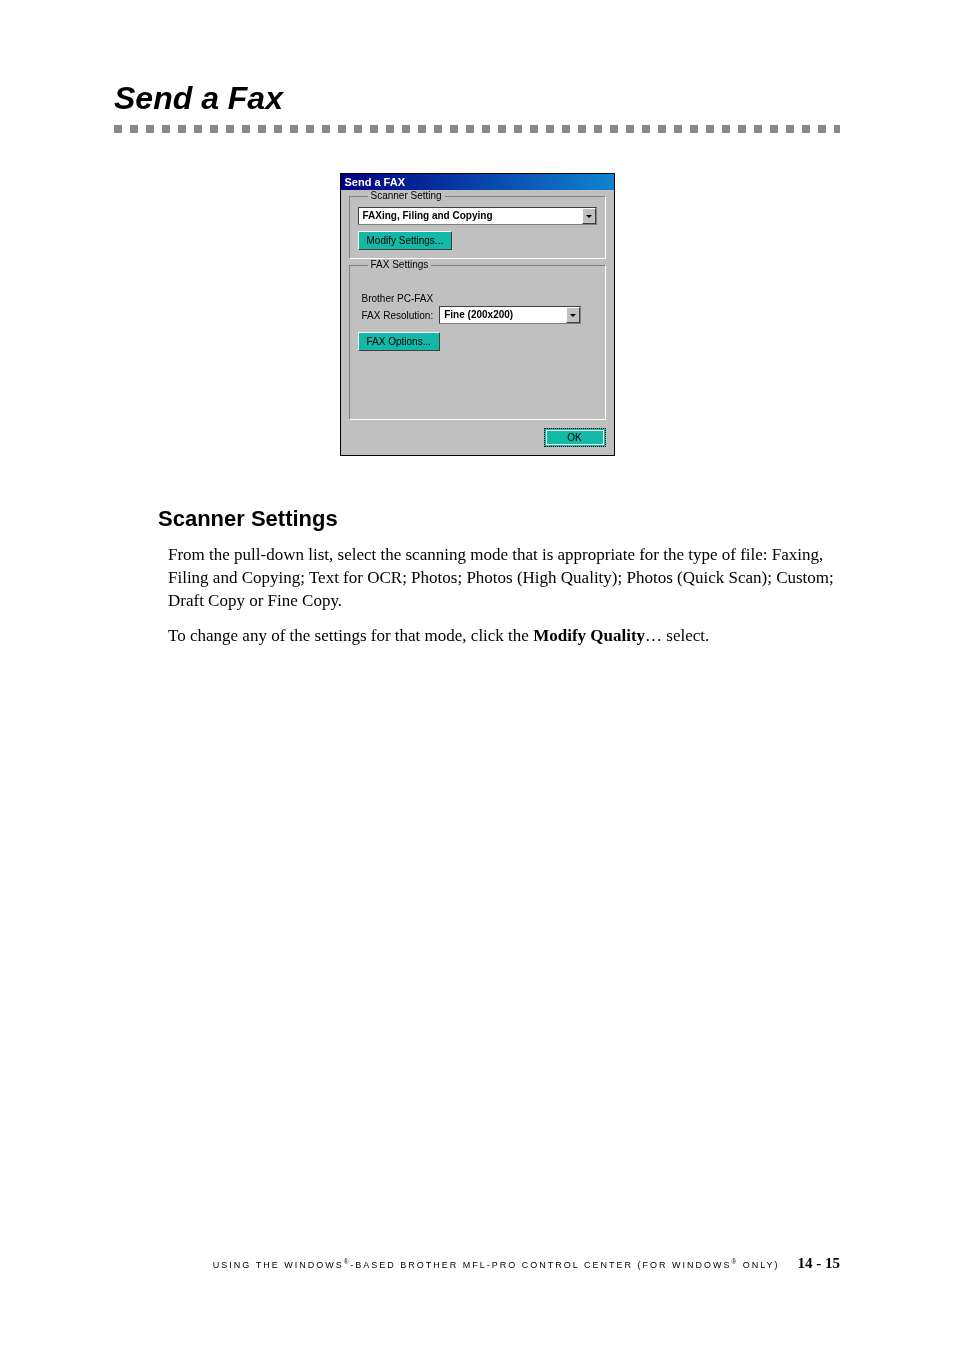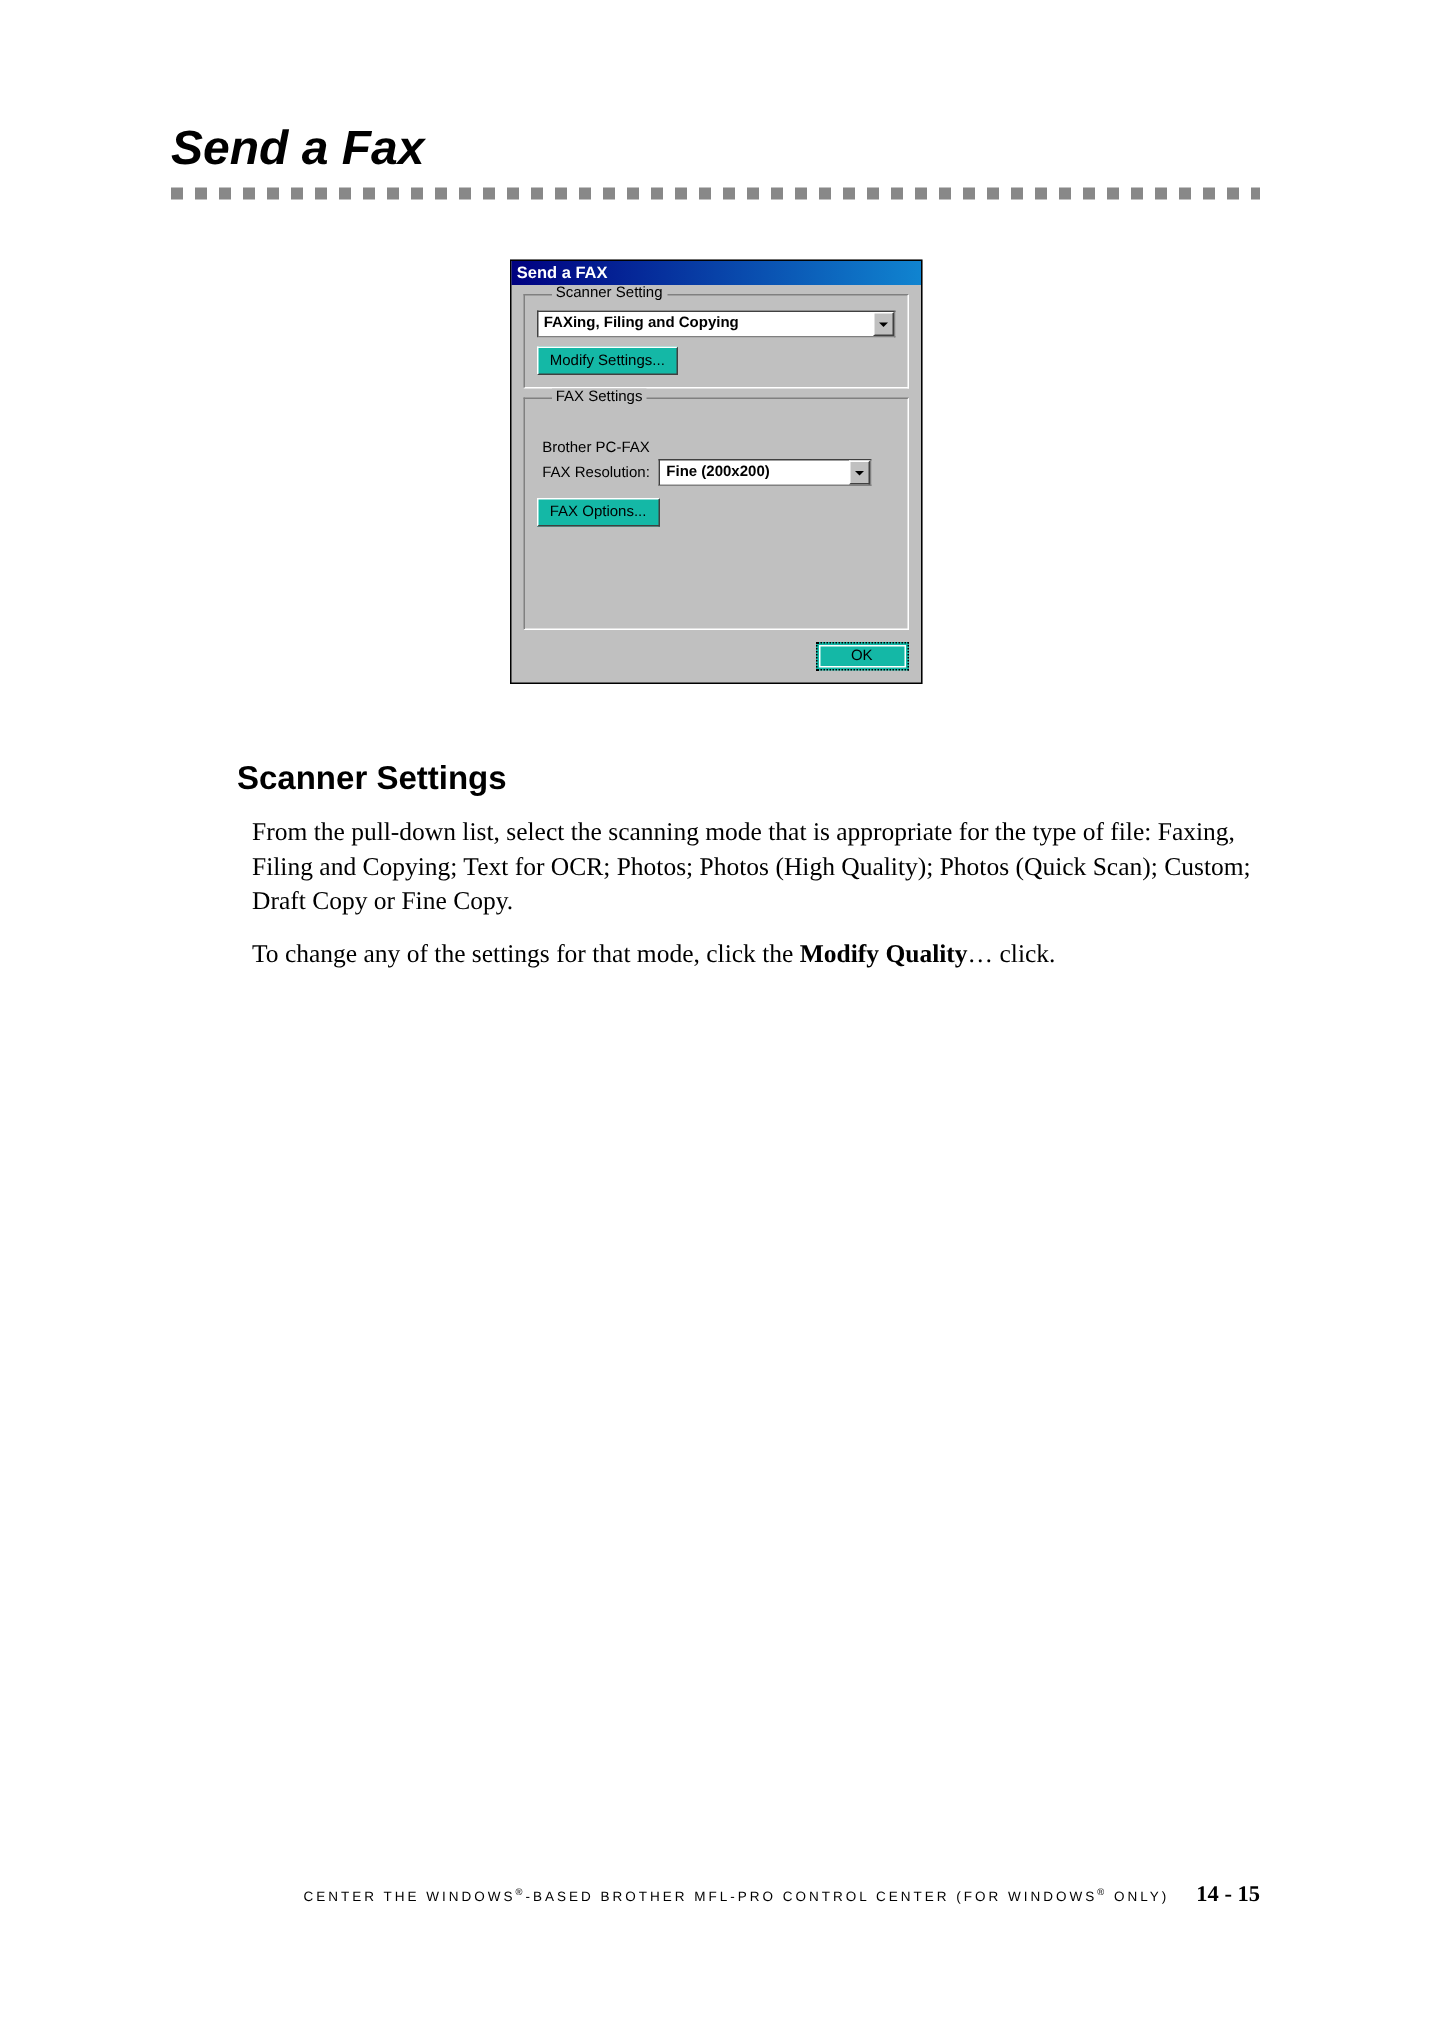--- a/index.html
+++ b/index.html
@@ -219,22 +219,22 @@
         <div class="ok-row">
           <button class="win-button ok-button">OK</button>
         </div>
       </div>
     </div>
   </div>
 
   <h2 class="section-heading">Scanner Settings</h2>
   <p class="body-text">From the pull-down list, select the scanning mode that is appropriate for the type of file:  Faxing, Filing and Copying; Text for OCR; Photos; Photos (High Quality); Photos (Quick Scan); Custom; Draft Copy or Fine Copy.</p>
   <p class="body-text">
-    <span>To change any of the settings for that mode, click the </span><b>Modify Quality</b><span>… click.</span>
+    <span>To change any of the settings for that mode, click the </span><b>Modify Quality</b><span>… select.</span>
   </p>
 </div>
 
 <div class="footer">
   <span class="footer-text">
-    <span>CENTER THE WINDOWS</span><sup>®</sup><span>-BASED BROTHER MFL-PRO CONTROL CENTER (FOR WINDOWS</span><sup>®</sup><span> ONLY)</span>
+    <span>USING THE WINDOWS</span><sup>®</sup><span>-BASED BROTHER MFL-PRO CONTROL CENTER (FOR WINDOWS</span><sup>®</sup><span> ONLY)</span>
   </span>
   <span class="footer-page">14 - 15</span>
 </div>
 
 </body></html>

